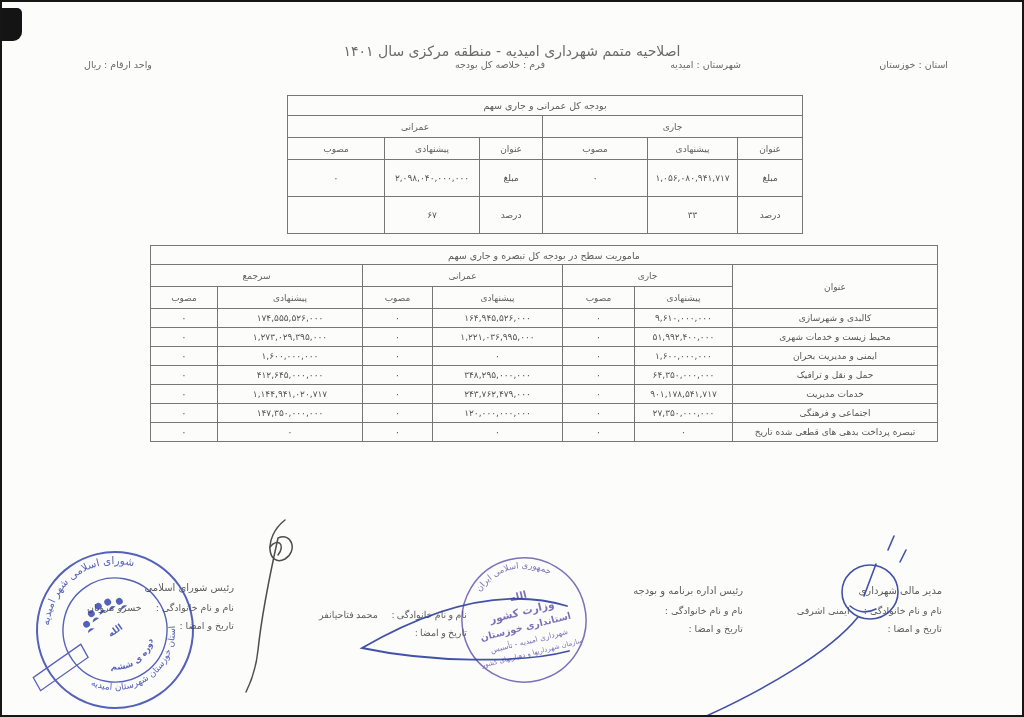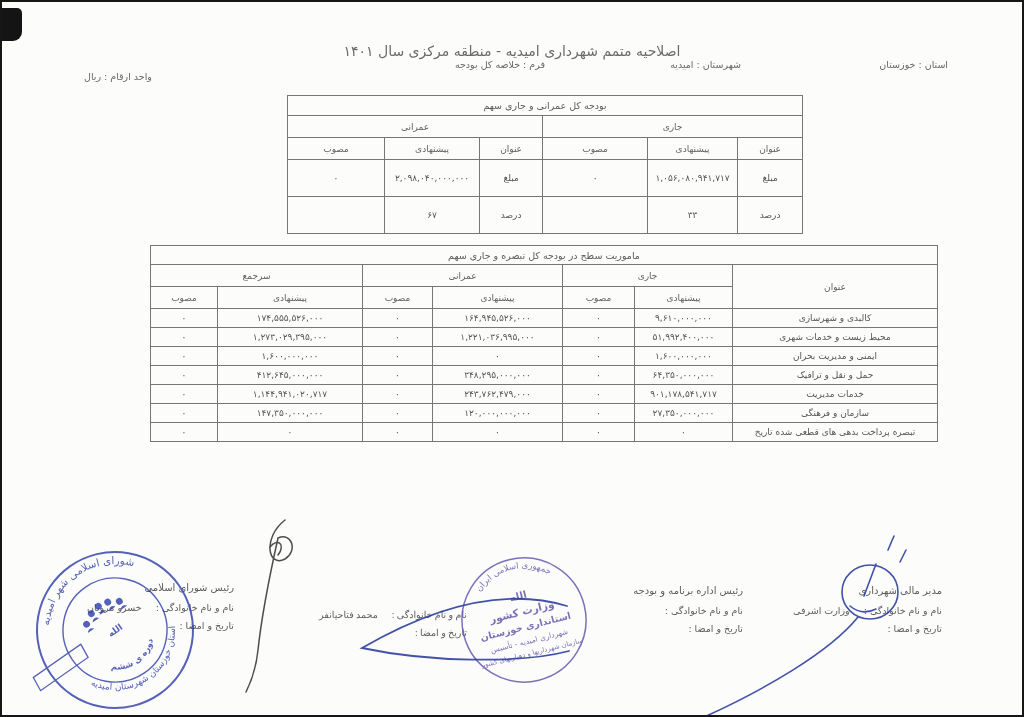--- a/index.html
+++ b/index.html
@@ -7,21 +7,21 @@
         border:2px solid #161616;box-sizing:border-box;overflow:hidden;
         font-family:"DejaVu Sans",sans-serif;color:#555;}
   .corner-mark{position:absolute;left:0;top:6px;width:20px;height:33px;
         background:#141414;border-radius:0 5px 9px 0;}
   .doc-title{position:absolute;top:41px;left:0;width:100%;text-align:center;
         font-size:14px;color:#6a6a6a;letter-spacing:.3px;}
   .meta-row span{position:absolute;top:57px;font-size:9.5px;color:#666;white-space:nowrap;}
   .m-province{right:74px;}
   .m-county{right:281px;}
   .m-form{right:477px;}
-  .m-unit{left:82px;margin-top:12px;}
+  .m-unit{left:82px;}
 
   table{border-collapse:collapse;table-layout:fixed;position:absolute;
         font-size:9px;color:#555;}
   td{border:1px solid #767676;text-align:center;vertical-align:middle;
      padding:0 2px;overflow:hidden;white-space:nowrap;}
   .tbl-title{font-size:9.5px;color:#5a5a5a;}
   .t1{left:285px;top:93px;width:515px;}
   .t2{left:148px;top:243px;width:787px;}
   .t2 td{height:18px;}
   .hdr{color:#5f5f5f;}
@@ -168,21 +168,21 @@
         <tr>
       <td>خدمات مدیریت</td>
       <td>۹۰۱,۱۷۸,۵۴۱,۷۱۷</td>
       <td>۰</td>
       <td>۲۴۳,۷۶۲,۴۷۹,۰۰۰</td>
       <td>۰</td>
       <td>۱,۱۴۴,۹۴۱,۰۲۰,۷۱۷</td>
       <td>۰</td>
     </tr>
         <tr>
-      <td>سازمان و فرهنگی</td>
+      <td>اجتماعی و فرهنگی</td>
       <td>۲۷,۳۵۰,۰۰۰,۰۰۰</td>
       <td>۰</td>
       <td>۱۲۰,۰۰۰,۰۰۰,۰۰۰</td>
       <td>۰</td>
       <td>۱۴۷,۳۵۰,۰۰۰,۰۰۰</td>
       <td>۰</td>
     </tr>
         <tr>
       <td>تبصره پرداخت بدهی های قطعی شده تاریخ</td>
       <td>۰</td>
@@ -190,21 +190,21 @@
       <td>۰</td>
       <td>۰</td>
       <td>۰</td>
       <td>۰</td>
     </tr>
       </tbody>
   </table>
 
   <div class="sig sig-a">
     <div class="role">مدیر مالی شهرداری</div>
-    <div class="line"><span>نام و نام خانوادگی :</span><span class="val">وزارت اشرفی</span></div>
+    <div class="line"><span>نام و نام خانوادگی :</span><span class="val">ایمنی اشرفی</span></div>
     <div class="line">تاریخ و امضا :</div>
   </div>
 
   <div class="sig sig-b">
     <div class="role">رئیس اداره برنامه و بودجه</div>
     <div class="line"><span>نام و نام خانوادگی :</span><span class="val"></span></div>
     <div class="line">تاریخ و امضا :</div>
   </div>
 
   <div class="sig sig-c">

